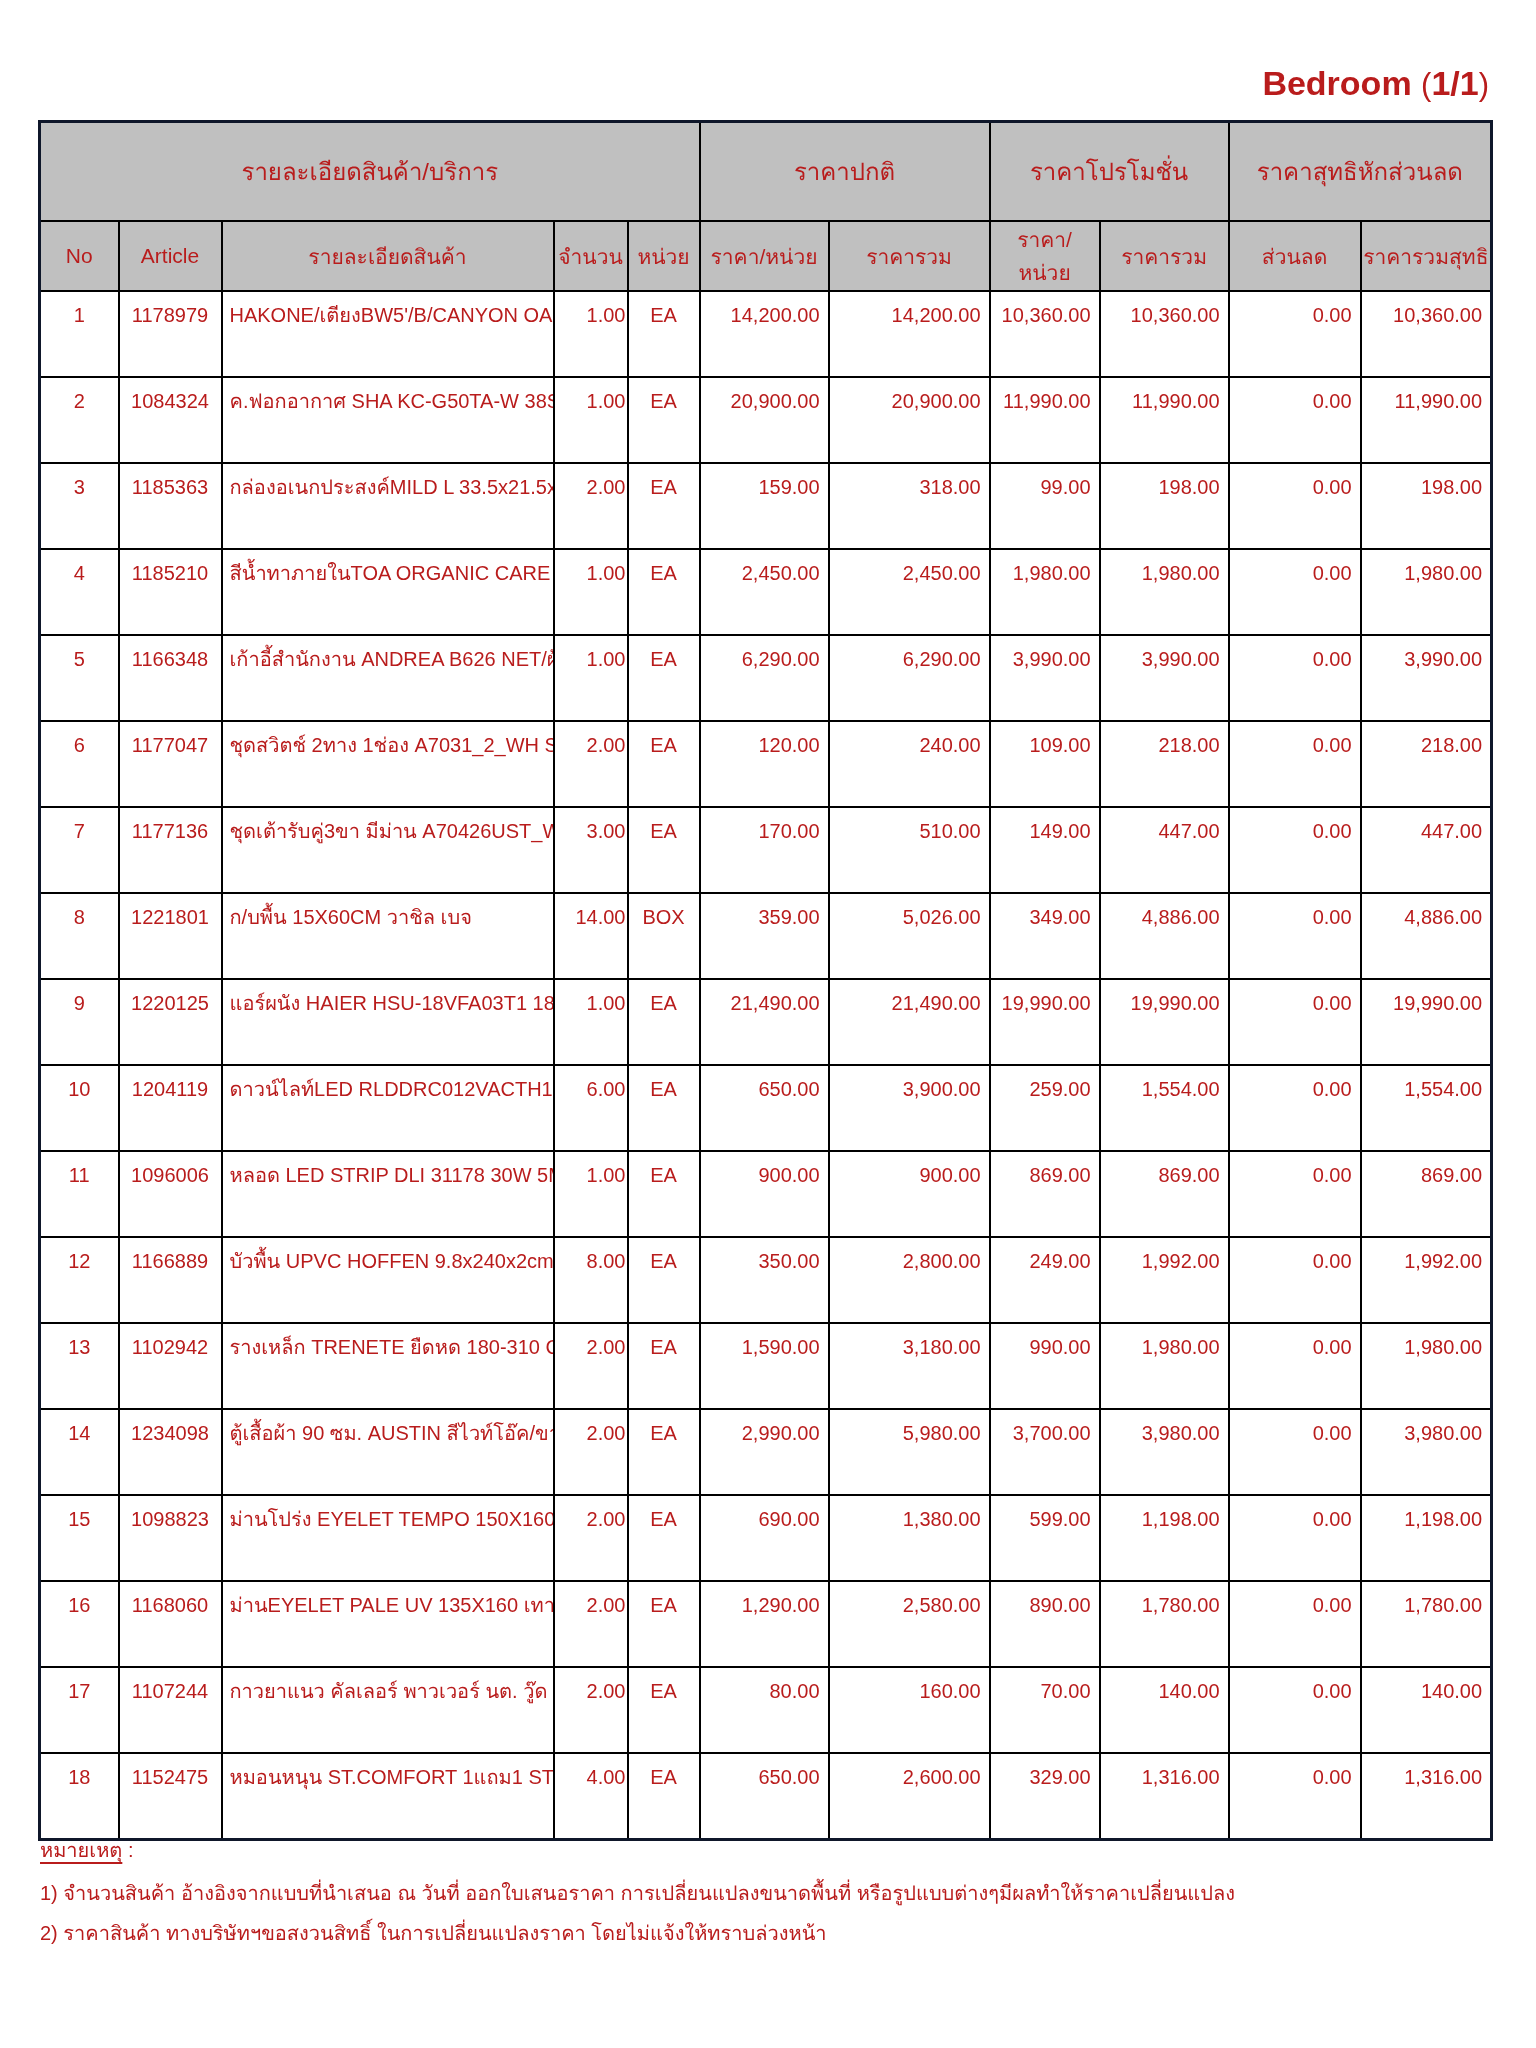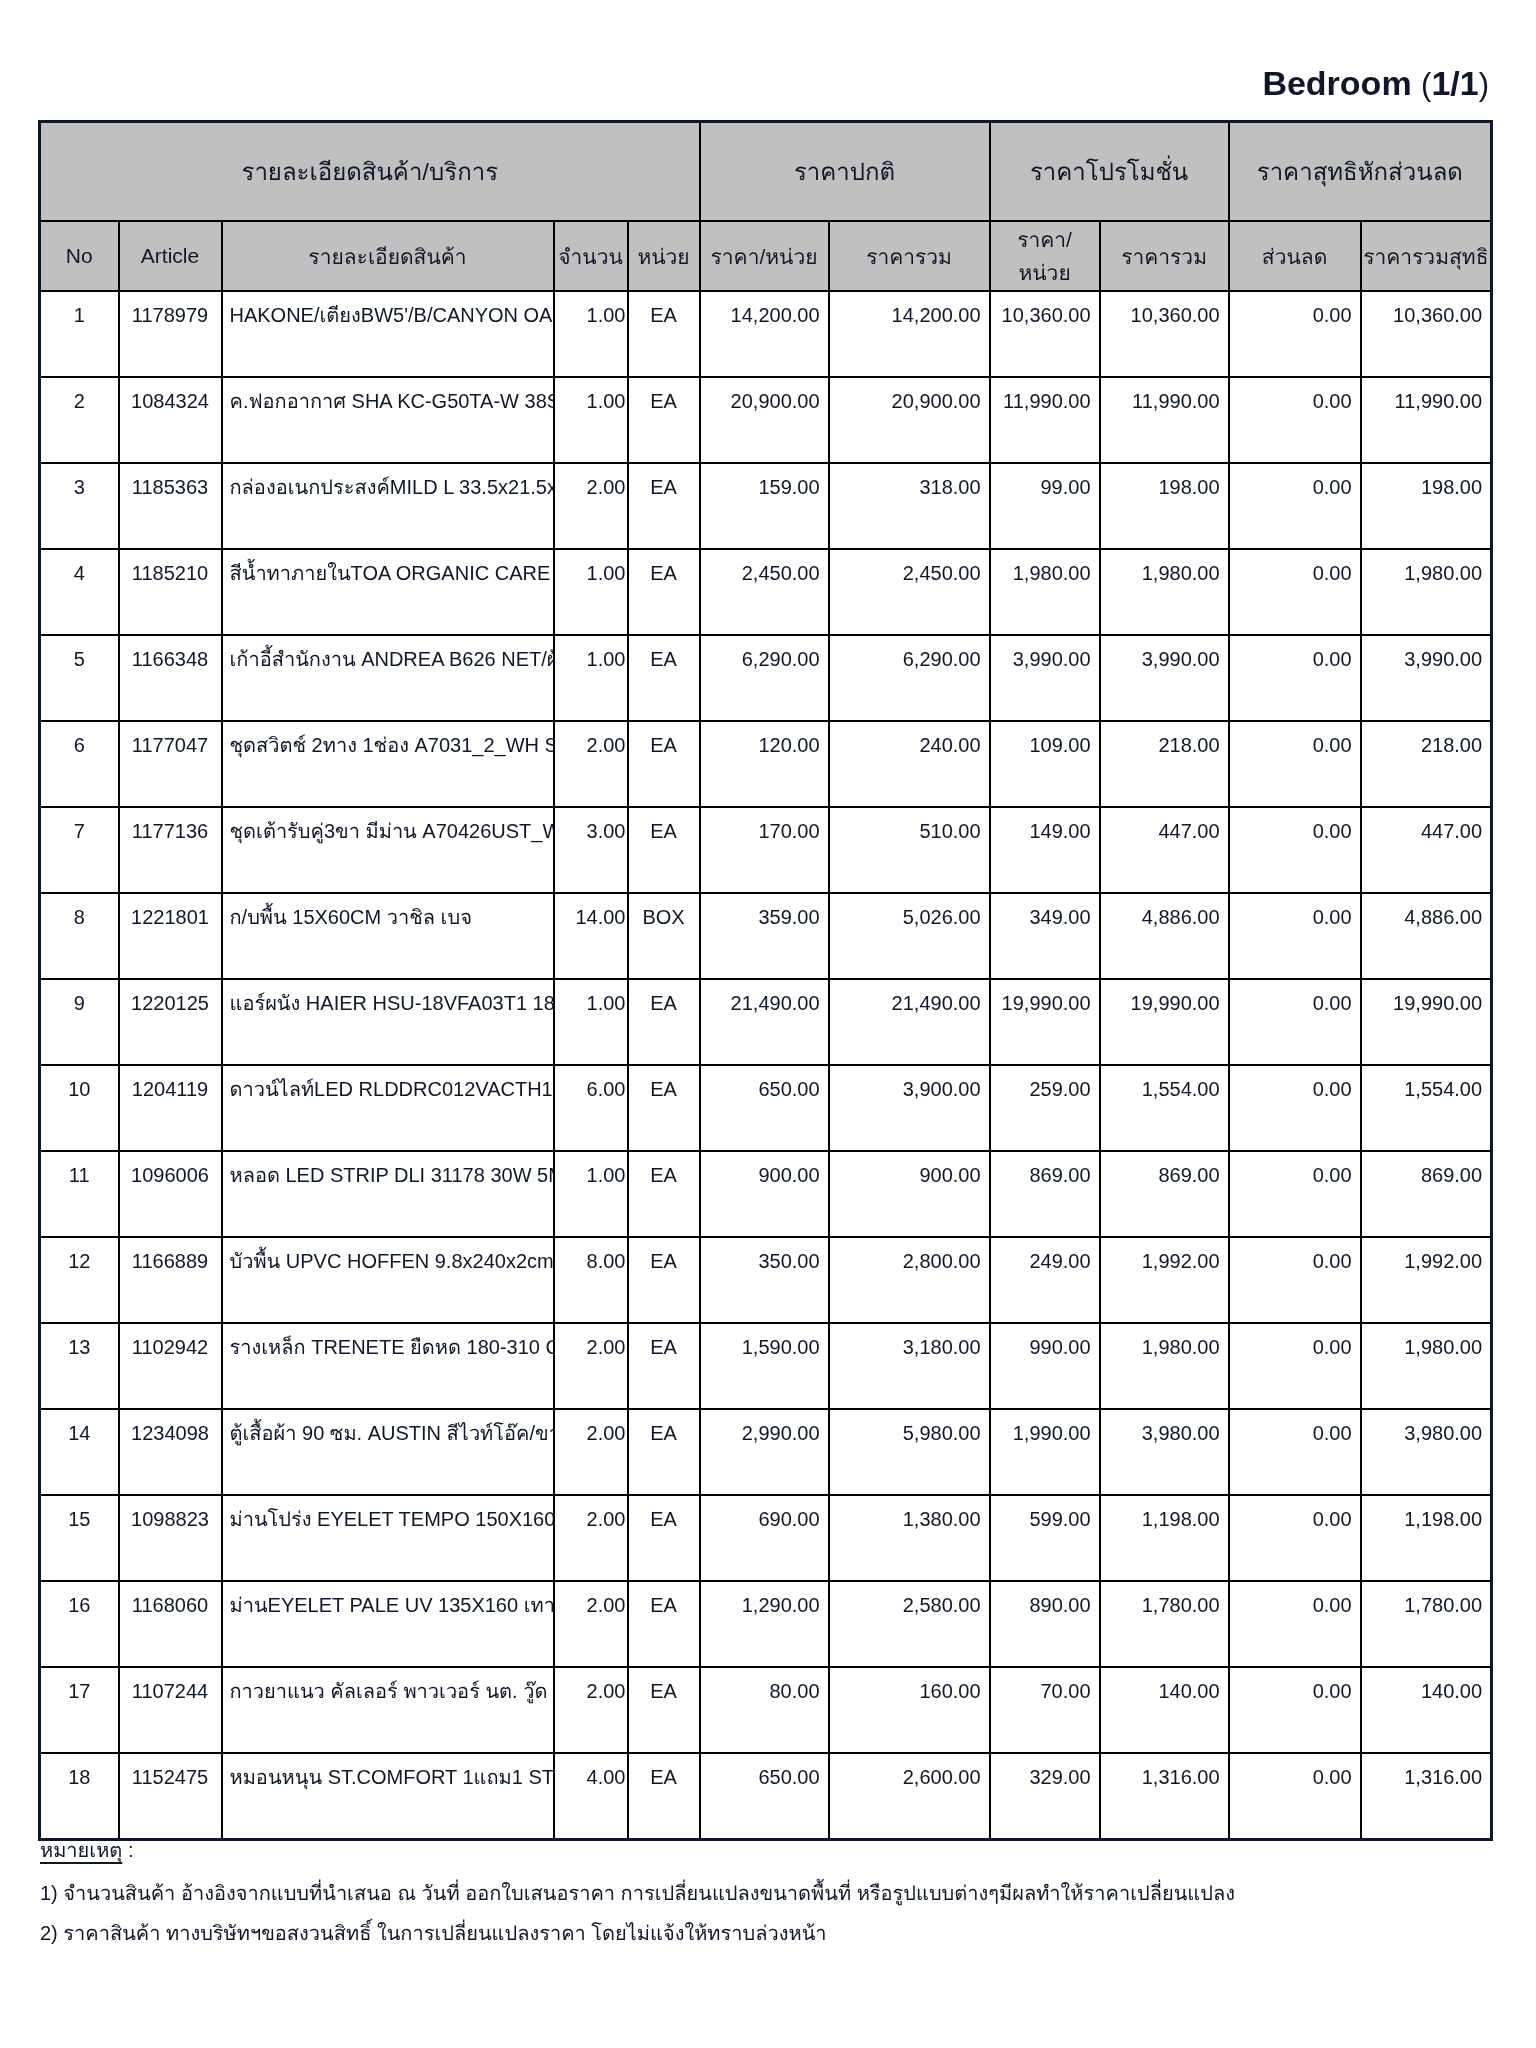--- a/index.html
+++ b/index.html
@@ -1,18 +1,18 @@
 <!DOCTYPE html>
 <html style="--header-bg: #c0c0c0;"><head>
 <meta charset="utf-8">
 <style>
   html,body{margin:0;padding:0;background:#fff;}
   .page{
     position:relative;width:1536px;height:2048px;background:#fff;
-    font-family:"Liberation Sans","DejaVu Sans",sans-serif;color:#0f172a;overflow:hidden;
+    font-family:"Liberation Sans","DejaVu Sans",sans-serif;color:#b91c1c;overflow:hidden;
   }
   .title{
     position:absolute;top:64px;left:38px;width:1451px;
     text-align:right;font-size:34px;font-weight:700;letter-spacing:0px;
   }
   .title .paren{font-weight:400;font-size:31px;}
   table.quote{
     position:absolute;left:38px;top:120px;width:1451px;
     border-collapse:collapse;table-layout:fixed;
     border:3px solid #0f172a;
@@ -258,21 +258,21 @@
           <td class="col-net_total">1,980.00</td>
         </tr>
         <tr>
           <td class="col-no">14</td>
           <td class="col-article">1234098</td>
           <td class="col-description">ตู้เสื้อผ้า 90 ซม. AUSTIN สีไวท์โอ๊ค/ขาว</td>
           <td class="col-qty">2.00</td>
           <td class="col-unit">EA</td>
           <td class="col-normal_unit gb">2,990.00</td>
           <td class="col-normal_total">5,980.00</td>
-          <td class="col-promo_unit gb">1,990.00</td>
+          <td class="col-promo_unit gb">3,700.00</td>
           <td class="col-promo_total">3,980.00</td>
           <td class="col-discount gb">0.00</td>
           <td class="col-net_total">3,980.00</td>
         </tr>
         <tr>
           <td class="col-no">15</td>
           <td class="col-article">1098823</td>
           <td class="col-description">ม่านโปร่ง EYELET TEMPO 150X160 ขาว HLS</td>
           <td class="col-qty">2.00</td>
           <td class="col-unit">EA</td>

